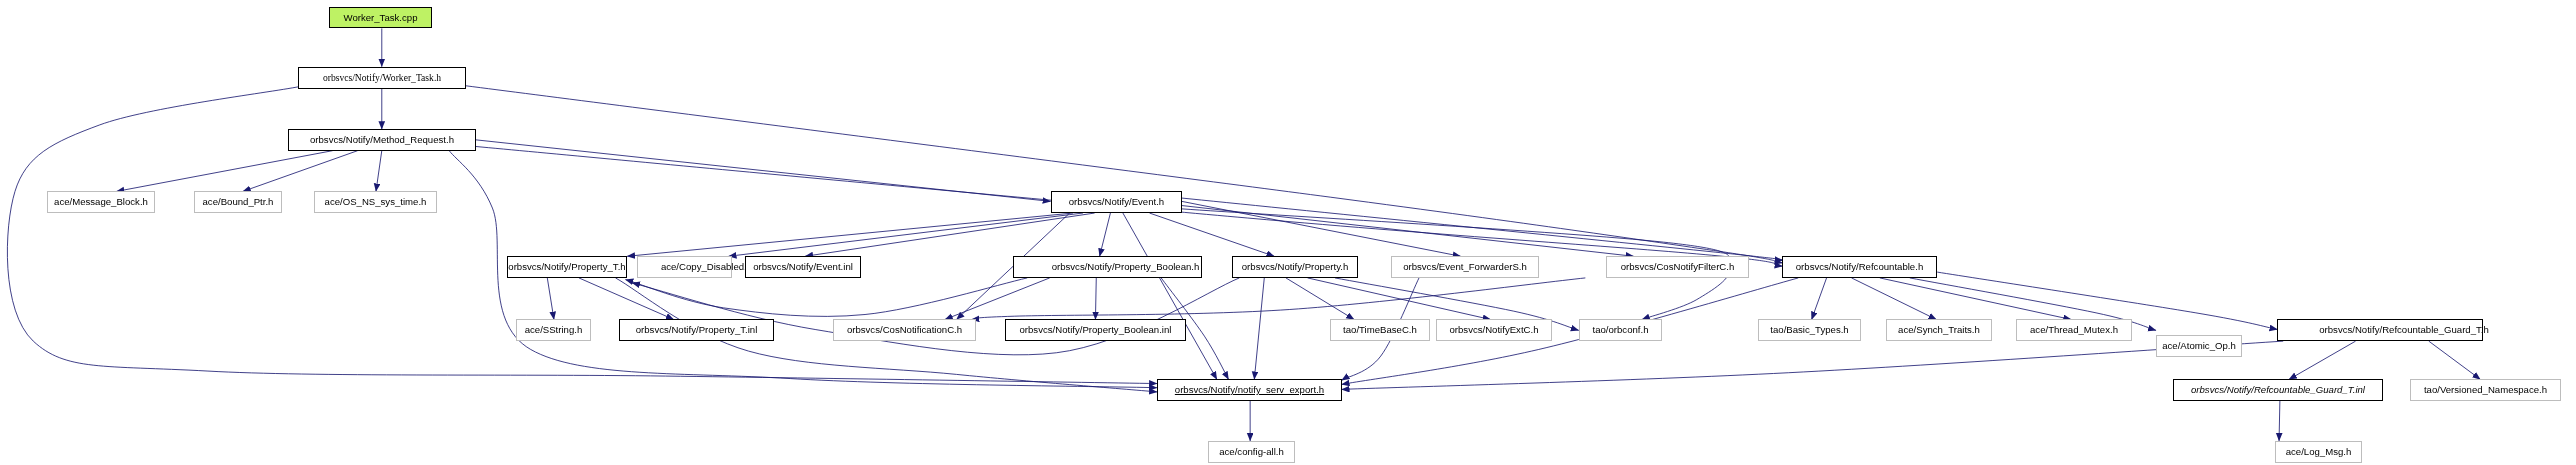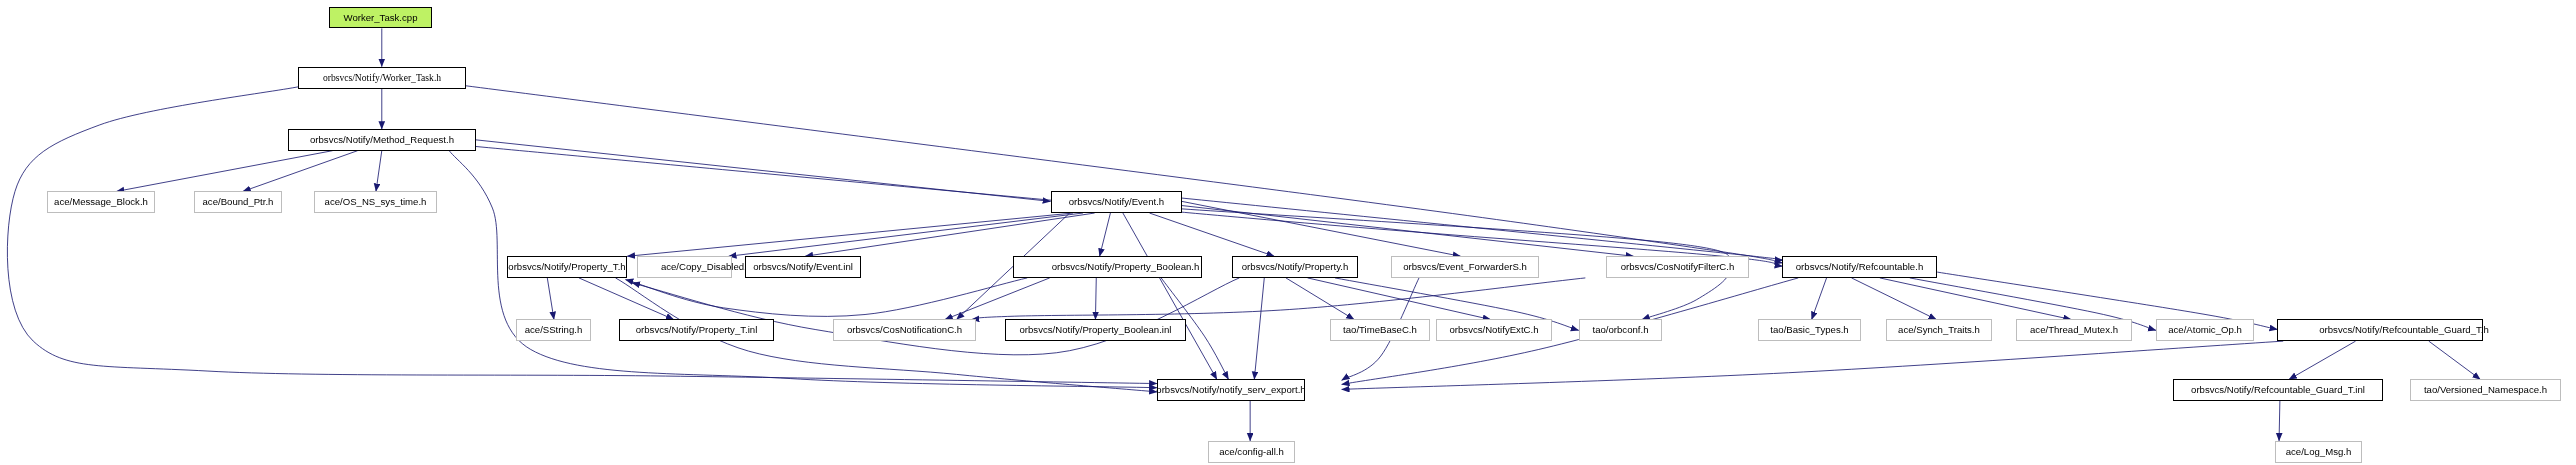--- a/index.html
+++ b/index.html
@@ -90,21 +90,21 @@
   <div class="node ext" style="left: 516px; top: 319px; width: 75px;">ace/SString.h</div>
   <div class="node" style="left: 619px; top: 319px; width: 155px;">orbsvcs/Notify/Property_T.inl</div>
   <div class="node ext" style="left: 833px; top: 319px; width: 143px;">orbsvcs/CosNotificationC.h</div>
   <div class="node" style="left: 1005px; top: 319px; width: 181px;">orbsvcs/Notify/Property_Boolean.inl</div>
   <div class="node ext" style="left: 1306px; top: 319px; width: 100px; margin-left: 24px;">tao/TimeBaseC.h</div>
   <div class="node ext" style="left: 1436px; top: 319px; width: 116px;">orbsvcs/NotifyExtC.h</div>
   <div class="node ext" style="left: 1579px; top: 319px; width: 83px;">tao/orbconf.h</div>
   <div class="node ext" style="left: 1758px; top: 319px; width: 103px;">tao/Basic_Types.h</div>
   <div class="node ext" style="left: 1886px; top: 319px; width: 106px;">ace/Synch_Traits.h</div>
   <div class="node ext" style="left: 2016px; top: 319px; width: 116px;">ace/Thread_Mutex.h</div>
-  <div class="node ext" style="left: 2156px; top: 319px; width: 98px;">ace/Atomic_Op.h</div>
+  <div class="node ext" style="left: 2156px; top: 335px; width: 86px;">ace/Atomic_Op.h</div>
   <div class="node" style="left: 2277px; top: 319px; width: 206px; padding-left: 48px;">orbsvcs/Notify/Refcountable_Guard_T.h</div>
-  <div class="node" style="left: 1157px; top: 379px; width: 148px;">orbsvcs/Notify/notify_serv_export.h</div>
-  <div class="node" style="left: 2173px; top: 379px; width: 210px;">orbsvcs/Notify/Refcountable_Guard_T.inl</div>
+  <div class="node" style="left: 1157px; top: 379px; width: 185px; text-decoration: underline;">orbsvcs/Notify/notify_serv_export.h</div>
+  <div class="node" style="left: 2173px; top: 379px; width: 210px; font-style: italic;">orbsvcs/Notify/Refcountable_Guard_T.inl</div>
   <div class="node ext" style="left: 2410px; top: 379px; width: 151px;">tao/Versioned_Namespace.h</div>
   <div class="node ext" style="left: 1208px; top: 441px; width: 87px;">ace/config-all.h</div>
   <div class="node ext" style="left: 2236px; top: 441px; width: 87px; margin-left: 39px;">ace/Log_Msg.h</div>
 </div>
 
 
 </body></html>

